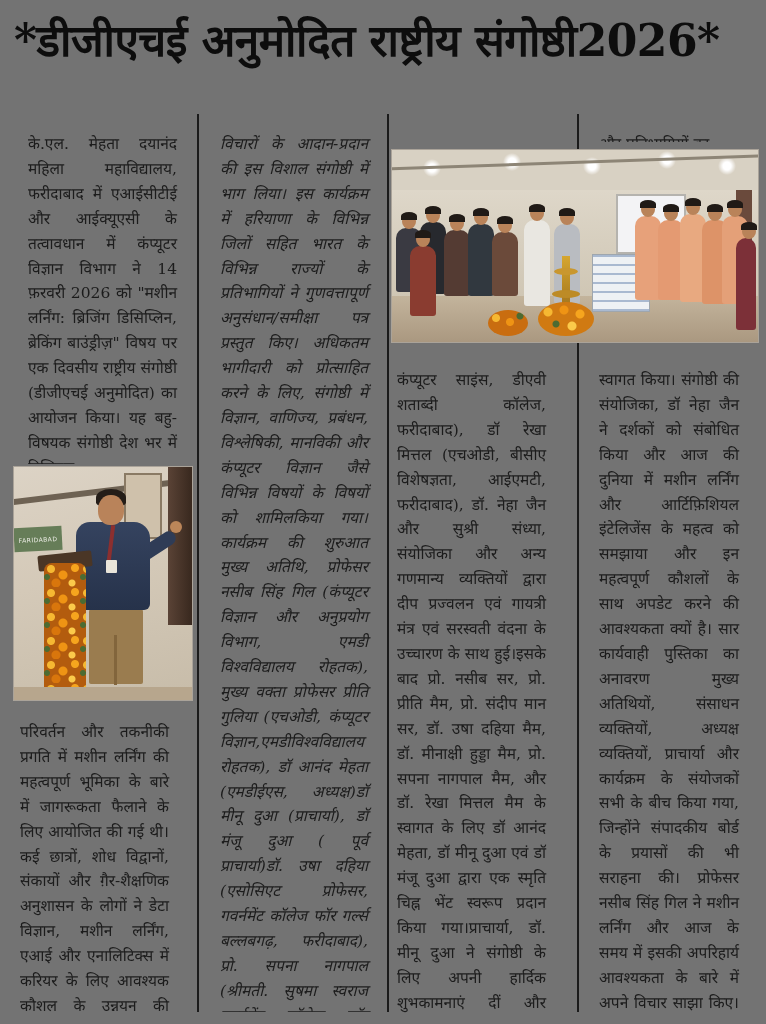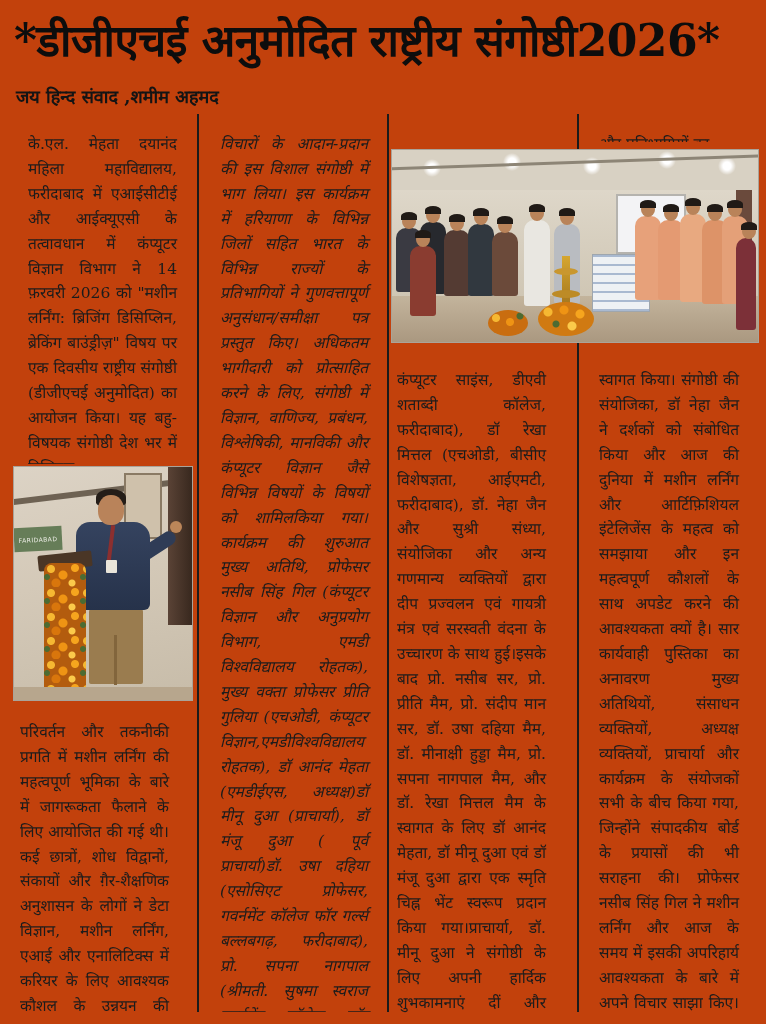--- a/index.html
+++ b/index.html
@@ -1,18 +1,18 @@
 <!DOCTYPE html>
 <html><head>
 <meta charset="utf-8">
 <style>
   html,body { margin:0; padding:0; background:#e8e7e4; }
   .page {
     position:relative; width:766px; height:1024px; margin:0 auto;
-    background:#c2410c; overflow:hidden;
+    background:#737373; overflow:hidden;
     font-family:"DejaVu Serif","Liberation Serif",serif;
     color:#1c1c1c;
   }
   .headline {
     position:absolute; left:14px; top:12px; width:742px; margin:0;
     font-size:44px; line-height:1.3; font-weight:700; color:#0d0d0d;
     white-space:nowrap; letter-spacing:-0.5px;
   }
   .byline {
     position:absolute; left:16px; top:84px; width:500px;
@@ -109,21 +109,20 @@
       radial-gradient(circle at 22px 12px, #ef9414 3.5px, rgba(0,0,0,0) 4.5px),
       radial-gradient(circle at 32px 6px, #4c6b32 3px,  rgba(0,0,0,0) 4px);
   }
 </style>
 </head>
 <body>
 
 <div class="page">
 
   <h1 class="headline">*डीजीएचई अनुमोदित राष्ट्रीय संगोष्ठी2026*</h1>
-  <div class="byline">जय हिन्द संवाद ,शमीम अहमद</div>
 
   <div class="vrule vr1"></div>
   <div class="vrule vr2"></div>
   <div class="vrule vr3"></div>
 
   <div class="col" style="left:12px; top:116px; width:181px; height:348px;">
     <p>के.एल. मेहता दयानंद महिला महाविद्यालय, फरीदाबाद में एआईसीटीई और आईक्यूएसी के तत्वावधान में कंप्यूटर विज्ञान विभाग ने 14 फ़रवरी 2026 को "मशीन लर्निंग: ब्रिजिंग डिसिप्लिन, ब्रेकिंग बाउंड्रीज़" विषय पर एक दिवसीय राष्ट्रीय संगोष्ठी (डीजीएचई अनुमोदित) का आयोजन किया। यह बहु-विषयक संगोष्ठी देश भर में डिजिटल</p>
   </div>
 
   <div class="photo1">

